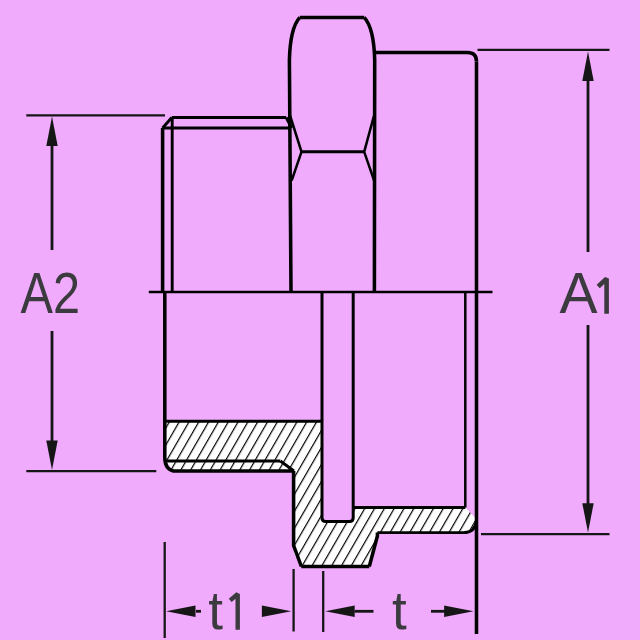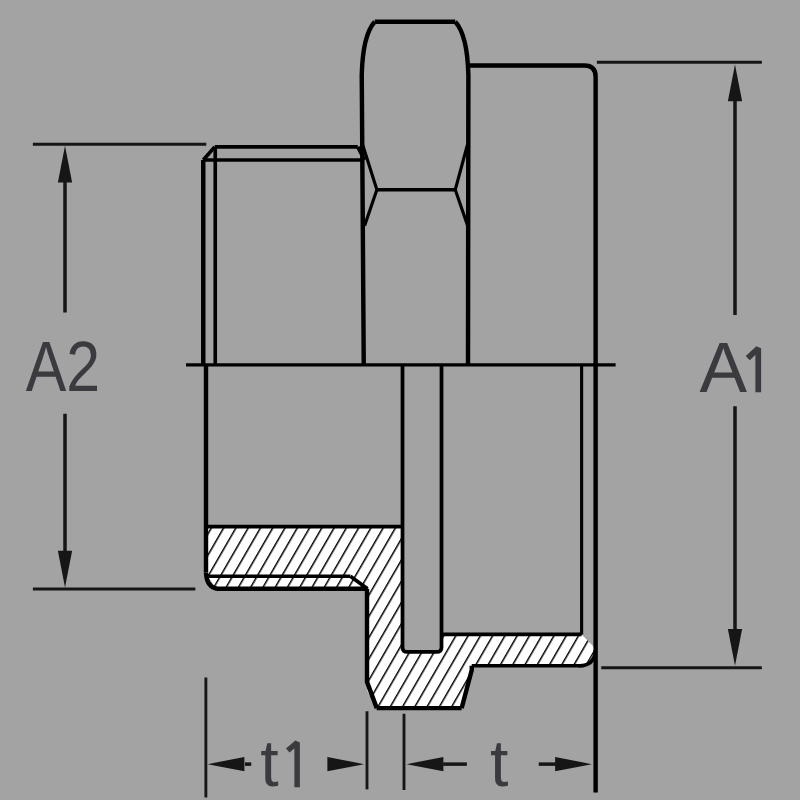--- a/index.html
+++ b/index.html
@@ -1,16 +1,16 @@
 <!DOCTYPE html>
 <html><head>
 <meta charset="utf-8">
 <style>
   html,body{margin:0;padding:0;background:#ffffff;}
-  #wrap{width:640px;height:640px;position:relative;background:#a3a3a3;}
+  #wrap{width:640px;height:640px;position:relative;background:#f0abfc;}
   text{font-family:"Liberation Sans",sans-serif;fill:#3b3b3f;}
 </style>
 </head>
 <body>
 <div id="wrap">
 <svg width="640" height="640" viewBox="0 0 640 640" xmlns="http://www.w3.org/2000/svg">
   <defs>
     <pattern id="hat" width="8.5" height="8.5" patternUnits="userSpaceOnUse" patternTransform="rotate(-60)">
       <rect width="8.5" height="8.5" fill="#fff"></rect>
       <line x1="0" y1="0" x2="8.5" y2="0" stroke="#000" stroke-width="2.4"></line>

